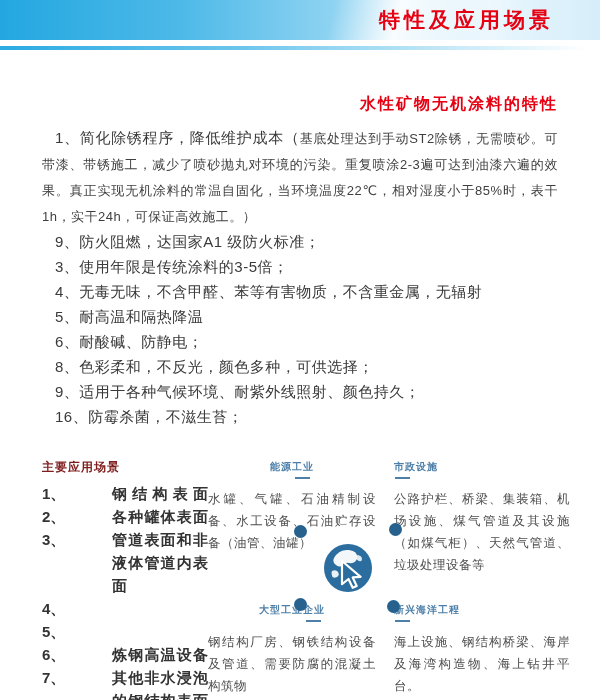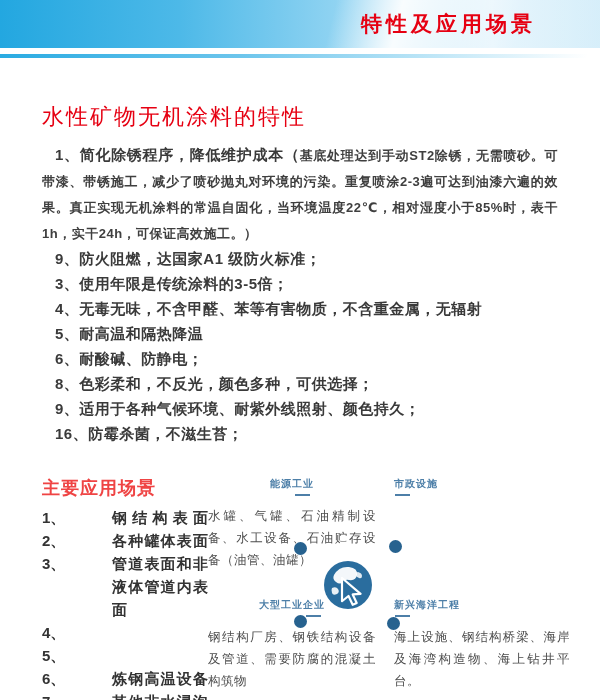--- a/index.html
+++ b/index.html
@@ -8,69 +8,69 @@
     width: 600px; height: 700px;
     background: #ffffff;
     font-family: "Liberation Sans", "DejaVu Sans", sans-serif;
     color: #3c3c3c;
     overflow: hidden;
     position: relative;
   }
 
   
   .header-band {
-    height: 48px;
+    height: 40px;
     background:
       linear-gradient(104deg, rgba(255,255,255,0) 55%, rgba(255,255,255,0.92) 66%, rgba(255,255,255,0.25) 86%),
       linear-gradient(90deg, #23a7e0 0%, #4db9e8 30%, #9ad7f3 60%, #dff2fc 82%, #c9e9f8 100%);
     display: flex;
     align-items: center;
     justify-content: flex-end;
-    padding-right: 64px;
+    padding-right: 46px;
   }
   .header-title {
     color: #e60012;
     font-size: 21px;
     font-weight: bold;
     letter-spacing: 4px;
     line-height: 40px;
   }
   .header-divider {
     margin-top: 6px;
     height: 4px;
     background: linear-gradient(90deg, #2aabe2 0%, #6cc5ec 40%, #c6e9f8 75%, rgba(255,255,255,0) 98%);
   }
 
   
   .content { padding: 0 42px; }
   .features-title {
     margin-top: 44px;
-    text-align: left;
+    text-align: right;
     color: #e60012;
-    font-size: 22px;
-    font-weight: normal;
+    font-size: 16px;
+    font-weight: bold;
     letter-spacing: 2px;
   }
   .features-list {
     margin-top: 10px;
     list-style: none;
     font-size: 15px;
     line-height: 25px;
     color: #3a3a3a;
     letter-spacing: 0.5px;
   }
-  .features-list li { text-indent: 13px; text-align: justify; font-weight: bold; }
+  .features-list li { text-indent: 13px; text-align: justify; }
   .feature-detail { font-size: 13px; color: #3f3f3f; }
 
   
   .apps { display: flex; margin-top: 30px; padding: 0 0 0 42px; }
   .apps-left { width: 166px; flex: 0 0 166px; }
   .apps-left-title {
-    color: #ef4444;
-    font-size: 18px;
+    color: #7f1d1d;
+    font-size: 12px;
     font-weight: bold;
     letter-spacing: 1px;
     margin-bottom: 6px;
   }
   .app-item { display: flex; font-size: 15px; font-weight: bold; color: #333; line-height: 23px; }
   .app-num { flex: 0 0 30px; }
   .app-text { flex: 1; text-align: justify; text-align-last: justify; margin-left: 40px; -moz-text-align-last: justify; }
 
   .apps-right {
     flex: 1;
@@ -185,20 +185,21 @@
 
   <div class="apps-right">
 
     <div class="group center">
       <div class="group-title-wrap"><span class="group-title">能源工业</span></div>
       <div class="group-body">水罐、气罐、石油精制设备、水工设备、石油贮存设备（油管、油罐）</div>
     </div>
 
     <div class="group left">
       <div class="group-title-wrap"><span class="group-title">市政设施</span></div>
+      <div class="group-body">公路护栏、桥梁、集装箱、机场设施、煤气管道及其设施（如煤气柜）、天然气管道、垃圾处理设备等</div>
     </div>
 
     <div class="group center">
       <div class="group-title-wrap"><span class="group-title">大型工业企业</span></div>
       <div class="group-body">钢结构厂房、钢铁结构设备及管道、需要防腐的混凝土构筑物</div>
     </div>
 
     <div class="group left">
       <div class="group-title-wrap"><span class="group-title">新兴海洋工程</span></div>
       <div class="group-body">海上设施、钢结构桥梁、海岸及海湾构造物、海上钻井平台。</div>

